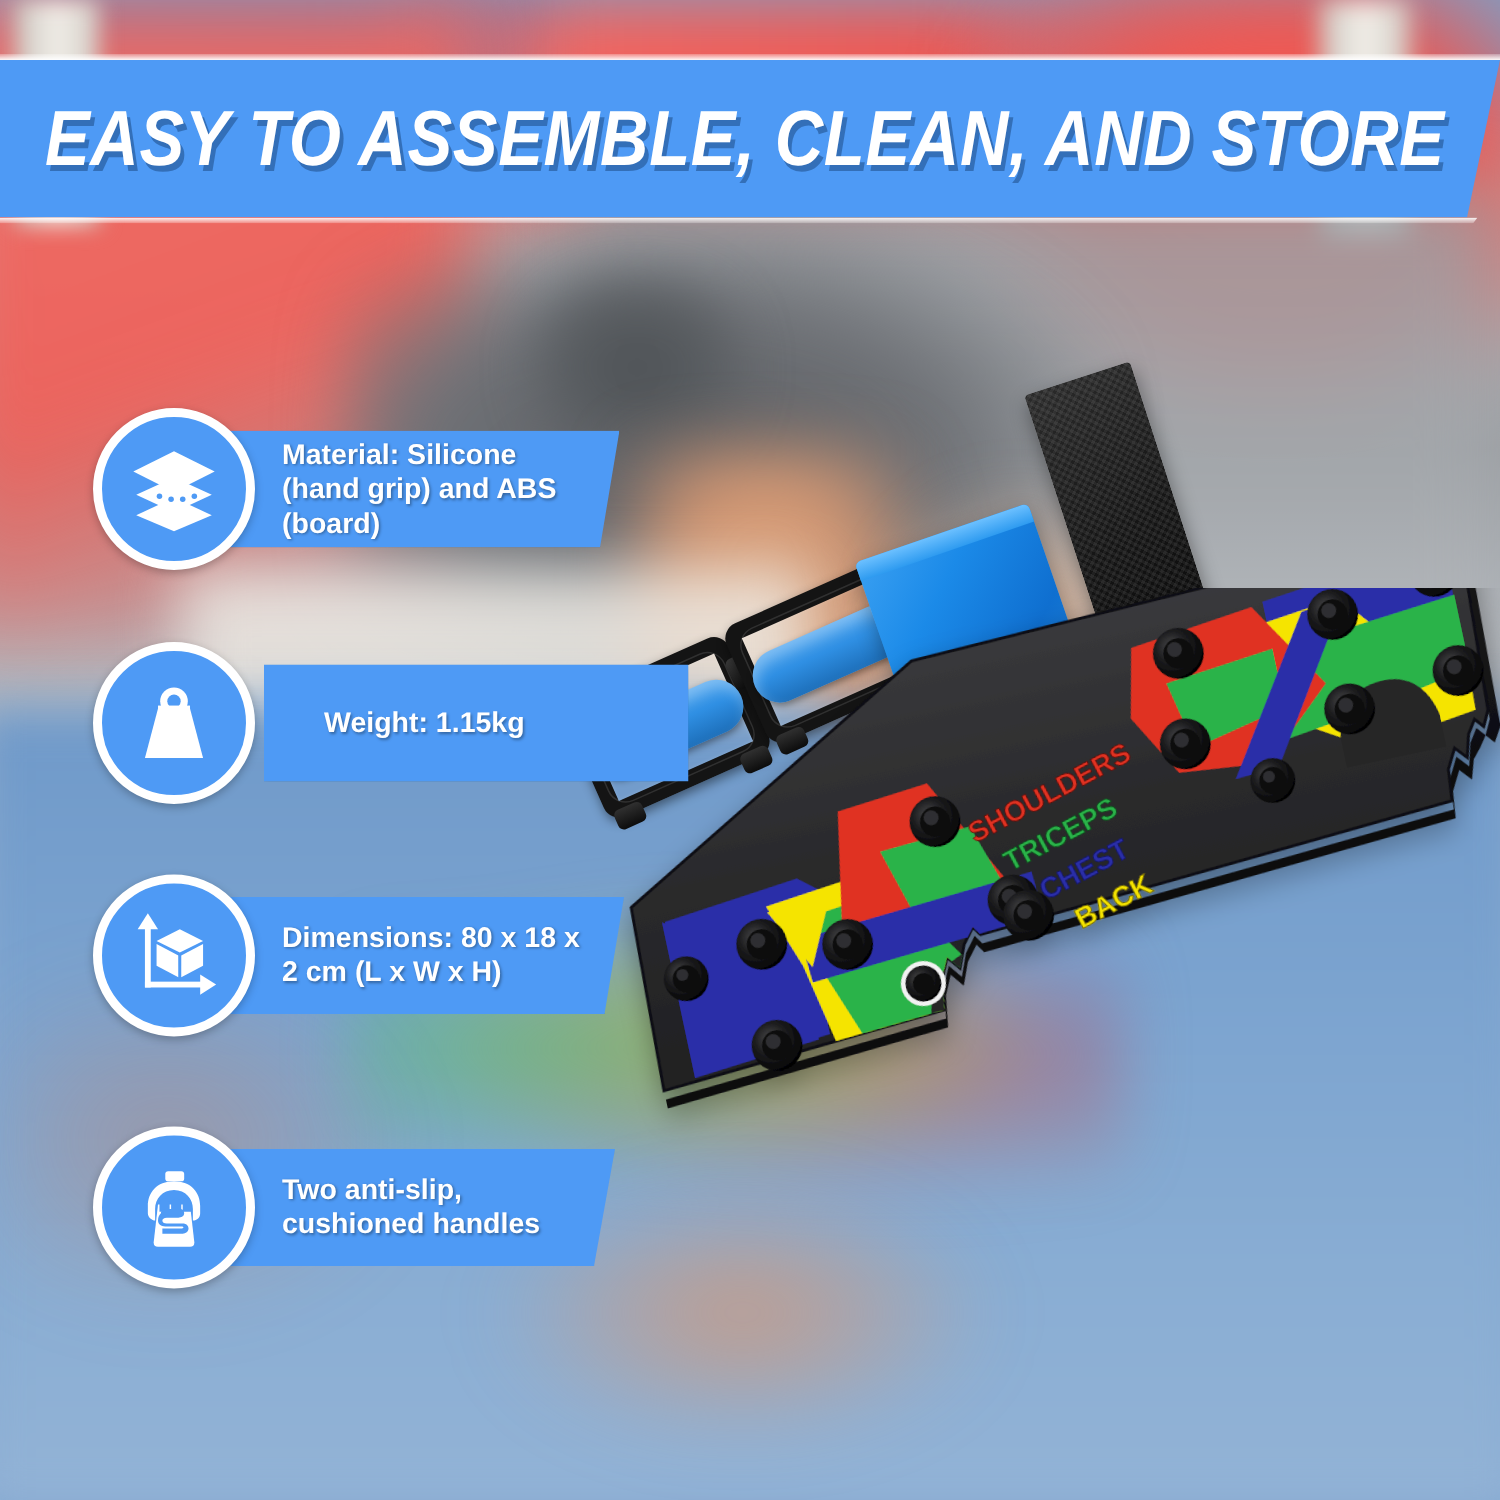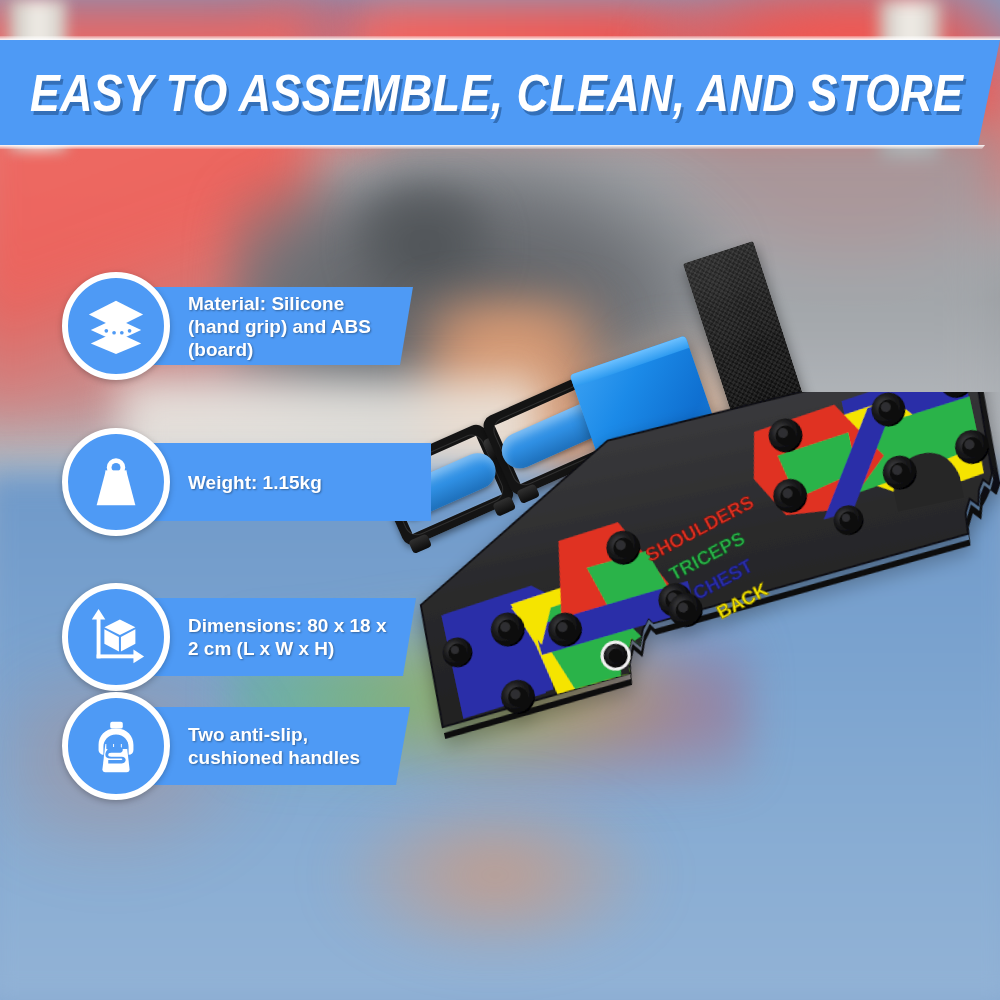--- a/index.html
+++ b/index.html
@@ -160,21 +160,21 @@
   }
   .feat-ribbon span{
     color:#ffffff;font-weight:bold;font-size:19px;line-height:23px;
     text-shadow:1px 1px 2px rgba(0,0,0,.35);
   }
   .rib-a{width:265px;clip-path:polygon(0 0,265px 0,252px 78px,0 78px);}
   .rib-b{width:283px;clip-path:polygon(0 0,283px 0,283px 78px,0 78px);}
   .rib-c{width:268px;clip-path:polygon(0 0,268px 0,255px 78px,0 78px);}
   .rib-d{width:262px;clip-path:polygon(0 0,262px 0,248px 78px,0 78px);}
 
-  .f1{top:272px;} .f2{top:428px;} .f3{top:583px;} .f4{top:692px;align-items:center;}
+  .f1{top:272px;} .f2{top:428px;gap:28px;} .f3{top:583px;} .f4{top:751px;align-items:center;}
 
   
   .handle{position:absolute;}
   .h-frame{
     position:absolute;width:120px;height:86px;
     border:11px solid #141414;border-radius:11px;
     box-sizing:border-box;
     background:transparent;
     box-shadow:0 3px 7px rgba(0,0,0,.45), inset 0 0 3px rgba(255,255,255,.15);
   }

